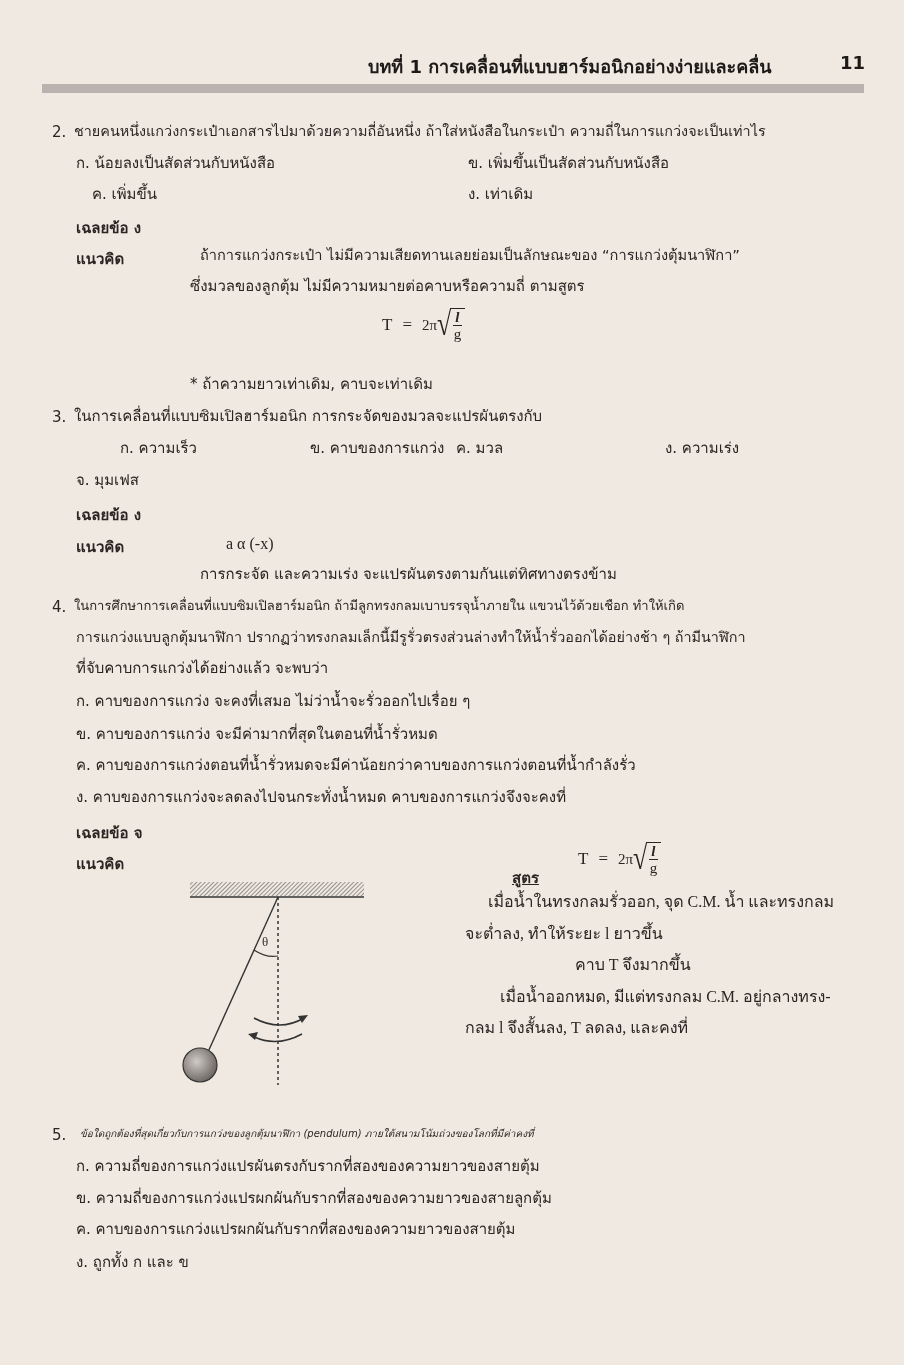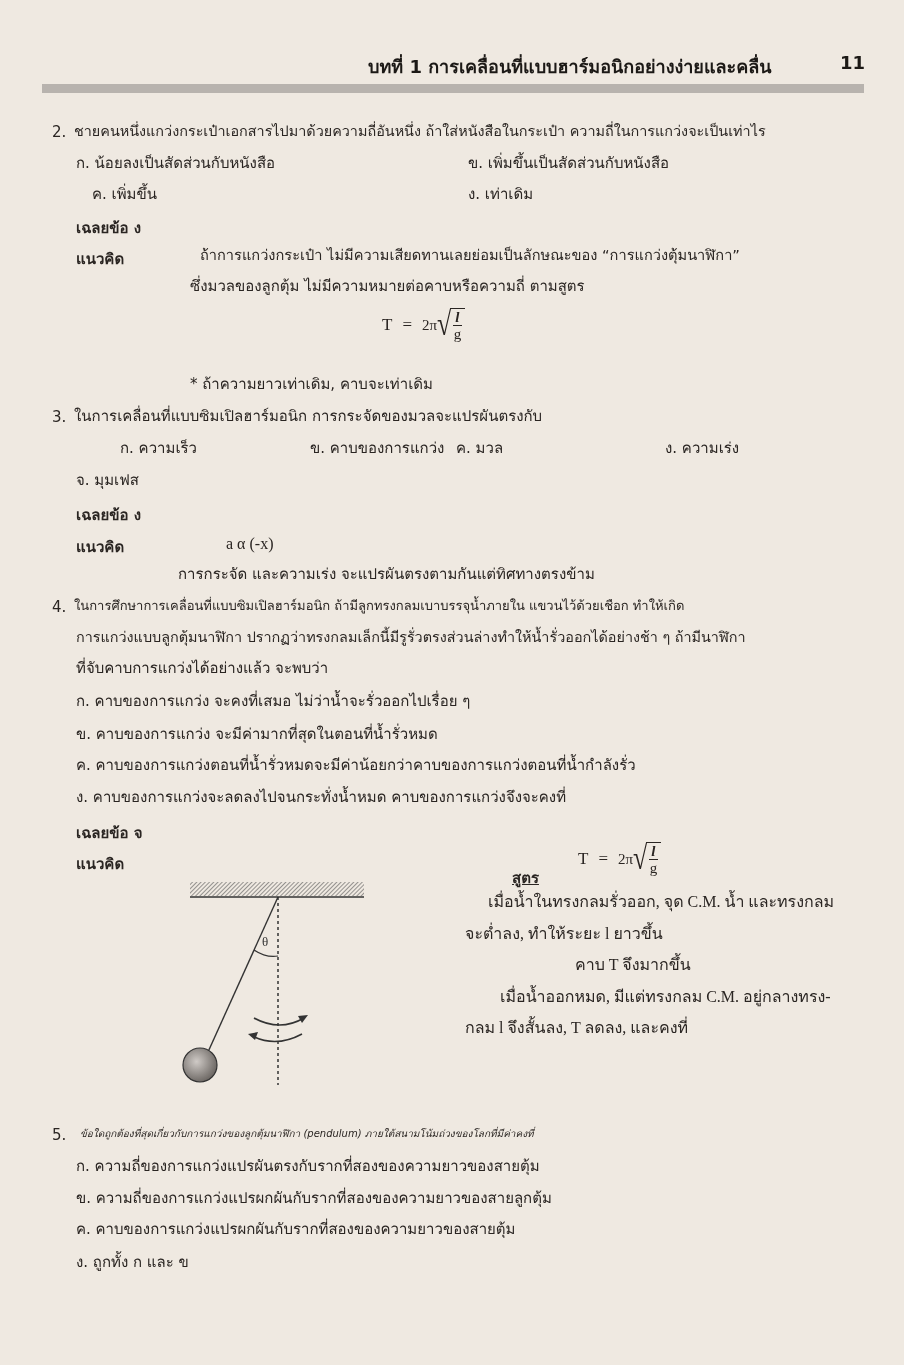--- a/index.html
+++ b/index.html
@@ -52,21 +52,21 @@
   <div class="abs t" style="left:52px;top:407px;">3.</div>
   <div class="abs t" style="left:74px;top:406px;">ในการเคลื่อนที่แบบซิมเปิลฮาร์มอนิก การกระจัดของมวลจะแปรผันตรงกับ</div>
   <div class="abs t" style="left:76px;top:438px;margin-left:44px;">ก. ความเร็ว</div>
   <div class="abs t" style="left:273px;top:438px;margin-left:37px;">ข. คาบของการแกว่ง</div>
   <div class="abs t" style="left:456px;top:438px;">ค. มวล</div>
   <div class="abs t" style="left:665px;top:438px;">ง. ความเร่ง</div>
   <div class="abs t" style="left:76px;top:470px;">จ. มุมเฟส</div>
   <div class="abs b" style="left:76px;top:503px;">เฉลยข้อ ง</div>
   <div class="abs b" style="left:76px;top:535px;">แนวคิด</div>
   <div class="abs t serif" style="left:190px;top:534px;font-size:16px;margin-left:36px;">a  α  (-x)</div>
-  <div class="abs t" style="left:178px;top:564px;">การกระจัด และความเร่ง จะแปรผันตรงตามกันแต่ทิศทางตรงข้าม</div>
+  <div class="abs t" style="left:200px;top:564px;">การกระจัด และความเร่ง จะแปรผันตรงตามกันแต่ทิศทางตรงข้าม</div>
 </div>
 
 <div>
   <div class="abs t" style="left:52px;top:597px;">4.</div>
   <div class="abs t" style="left:74px;top:596px;font-size:13px;">ในการศึกษาการเคลื่อนที่แบบซิมเปิลฮาร์มอนิก ถ้ามีลูกทรงกลมเบาบรรจุน้ำภายใน แขวนไว้ด้วยเชือก ทำให้เกิด</div>
   <div class="abs t" style="left:76px;top:627px;font-size:14.4px;">การแกว่งแบบลูกตุ้มนาฬิกา ปรากฏว่าทรงกลมเล็กนี้มีรูรั่วตรงส่วนล่างทำให้น้ำรั่วออกได้อย่างช้า ๆ ถ้ามีนาฬิกา</div>
   <div class="abs t" style="left:76px;top:658px;">ที่จับคาบการแกว่งได้อย่างแล้ว จะพบว่า</div>
   <div class="abs t" style="left:76px;top:691px;">ก. คาบของการแกว่ง จะคงที่เสมอ ไม่ว่าน้ำจะรั่วออกไปเรื่อย ๆ</div>
   <div class="abs t" style="left:76px;top:724px;">ข. คาบของการแกว่ง จะมีค่ามากที่สุดในตอนที่น้ำรั่วหมด</div>
   <div class="abs t" style="left:76px;top:755px;">ค. คาบของการแกว่งตอนที่น้ำรั่วหมดจะมีค่าน้อยกว่าคาบของการแกว่งตอนที่น้ำกำลังรั่ว</div>

